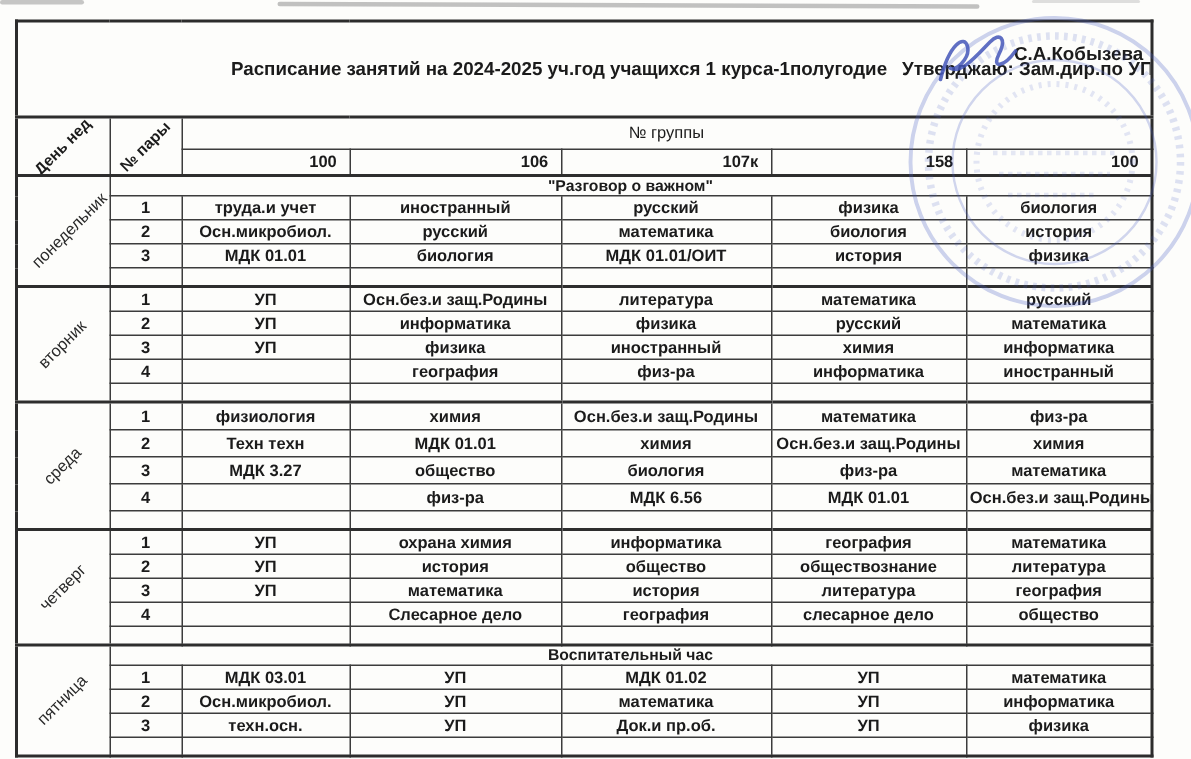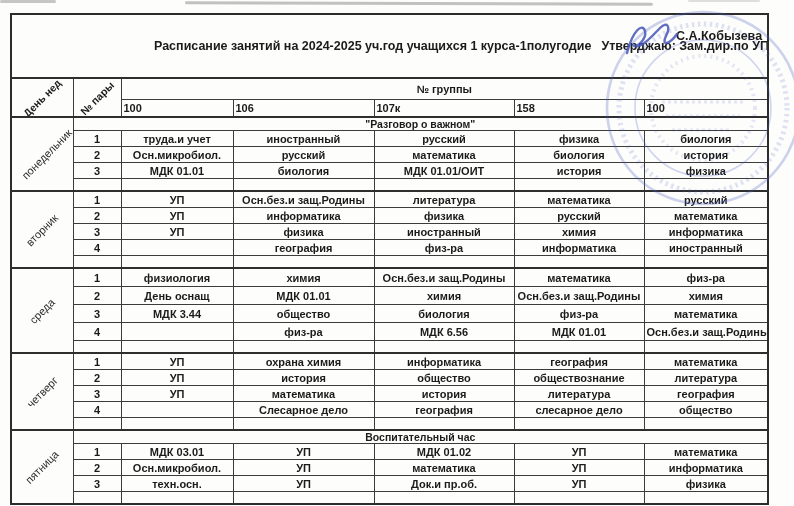--- a/index.html
+++ b/index.html
@@ -28,22 +28,22 @@
   tr.block-top > td{border-top:2px solid #2e2e2e;}
 
   .title-cell{height:62px;border-bottom:1px solid #3c3c3c;position:relative;text-align:left;}
   .title-line{position:absolute;left:142px;top:24px;font-size:12.5px;font-weight:700;white-space:nowrap;}
   .approval{margin-left:10px;}
   .approver{position:absolute;right:5px;top:14px;font-size:12.5px;font-weight:700;}
   .signature-svg{position:absolute;right:82px;top:4px;pointer-events:none;}
 
   .diag-cell{height:36px;}
   .diag{display:inline-block;transform:rotate(-45deg);font-size:10.5px;font-weight:600;white-space:nowrap;}
-  .groups-label{height:20px;font-weight:700;}
-  .gnum{height:16px;text-align:left;padding-right:8px;font-weight:700;}
+  .groups-label{height:20px;font-weight:400;}
+  .gnum{height:16px;text-align:right;padding-right:8px;font-weight:700;}
 
   .day-cell{vertical-align:middle;}
   .day-cell .diag{font-size:11px;font-weight:500;color:#2a2a2a;}
   .banner{height:12px;font-weight:700;font-size:10.5px;}
   tr.h-lesson td{height:15px;}
   tr.h-tall td{height:17px;}
   tr.h-tail td{height:11px;}
   .per{font-weight:600;}
 
   
@@ -175,29 +175,29 @@
   <td rowspan="5" class="day-cell"><span class="diag">среда</span></td>
   <td class="per">1</td>
   <td>физиология</td>
   <td>химия</td>
   <td>Осн.без.и защ.Родины</td>
   <td>математика</td>
   <td>физ-ра</td>
 </tr>
 <tr class="h-tall">
   <td class="per">2</td>
-  <td>День оснащ</td>
+  <td>Техн техн</td>
   <td>МДК 01.01</td>
   <td>химия</td>
   <td>Осн.без.и защ.Родины</td>
   <td>химия</td>
 </tr>
 <tr class="h-tall">
   <td class="per">3</td>
-  <td>МДК  3.44</td>
+  <td>МДК  3.27</td>
   <td>общество</td>
   <td>биология</td>
   <td>физ-ра</td>
   <td>математика</td>
 </tr>
 <tr class="h-tall">
   <td class="per">4</td>
   <td></td>
   <td>физ-ра</td>
   <td>МДК 6.56</td>

